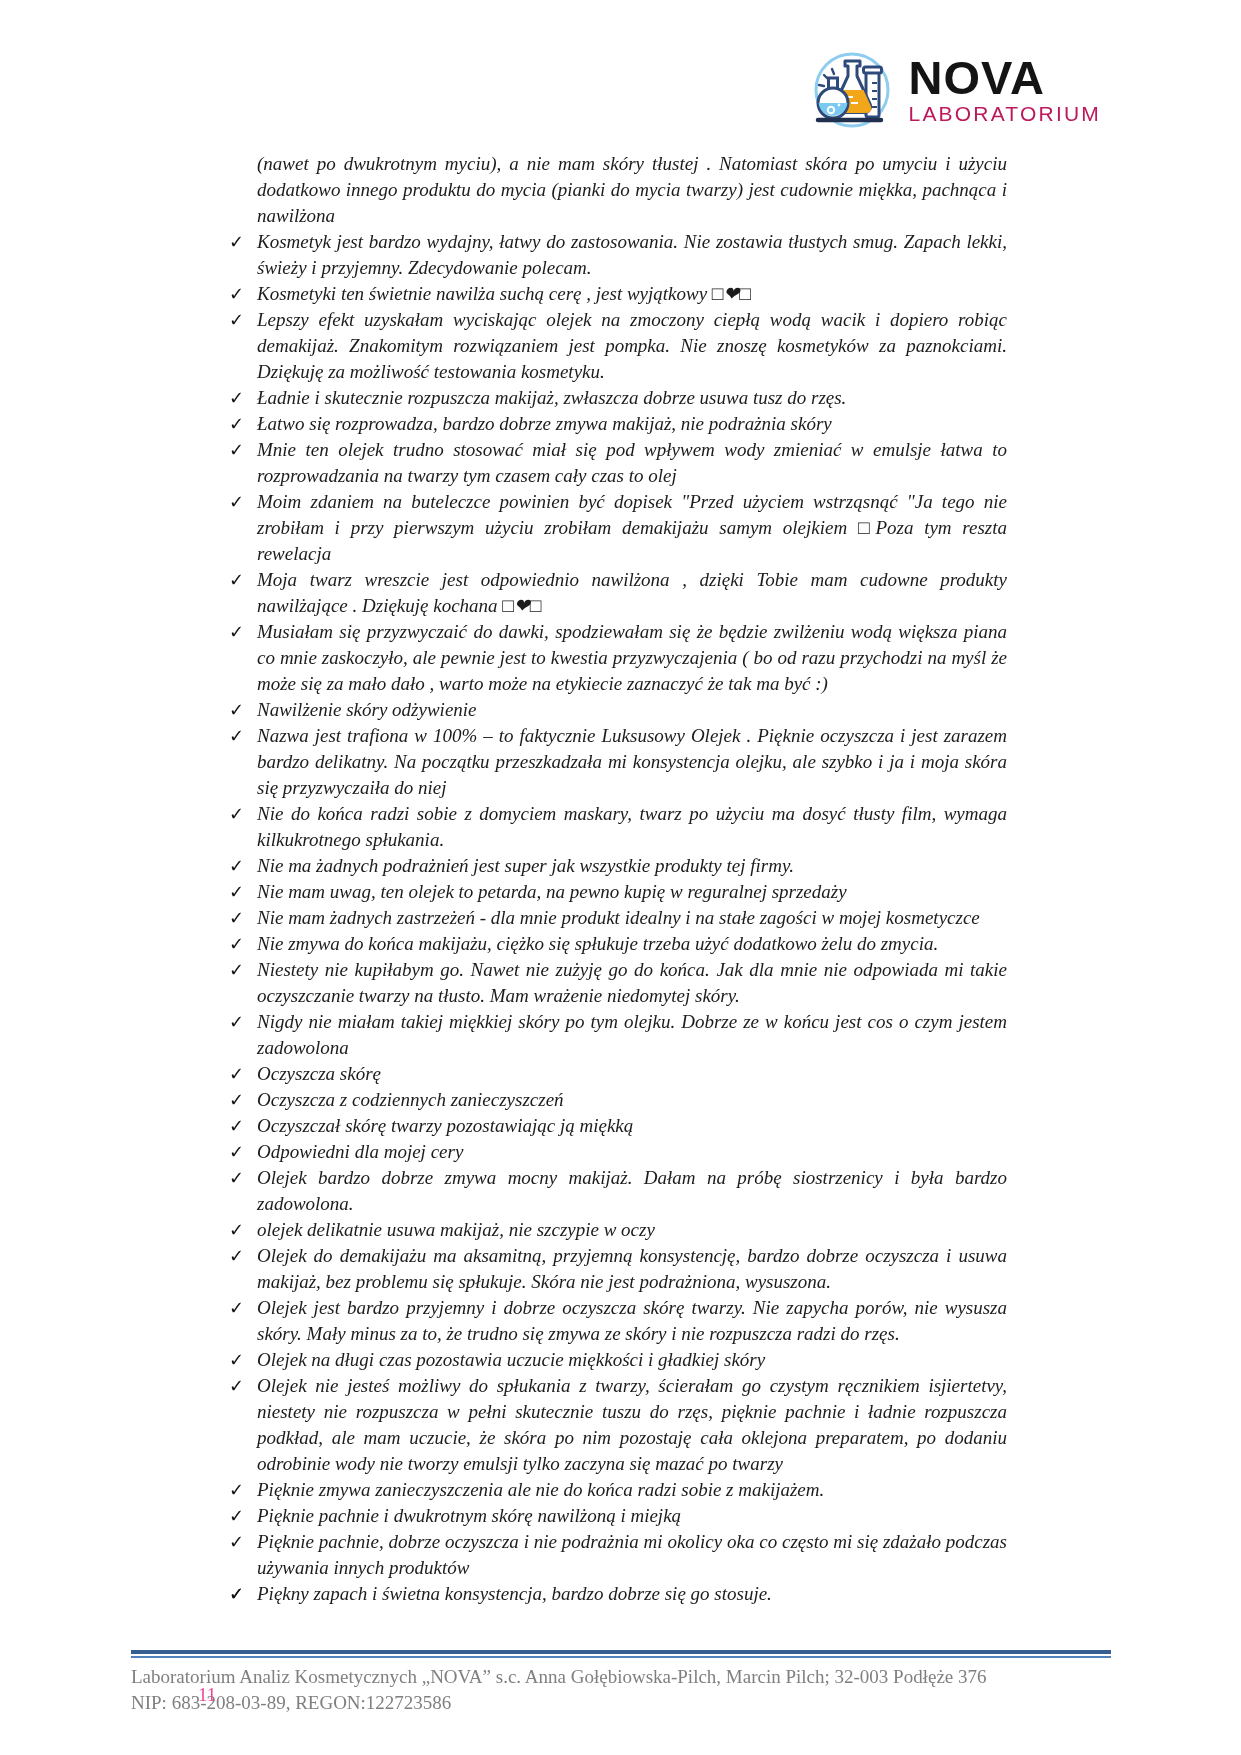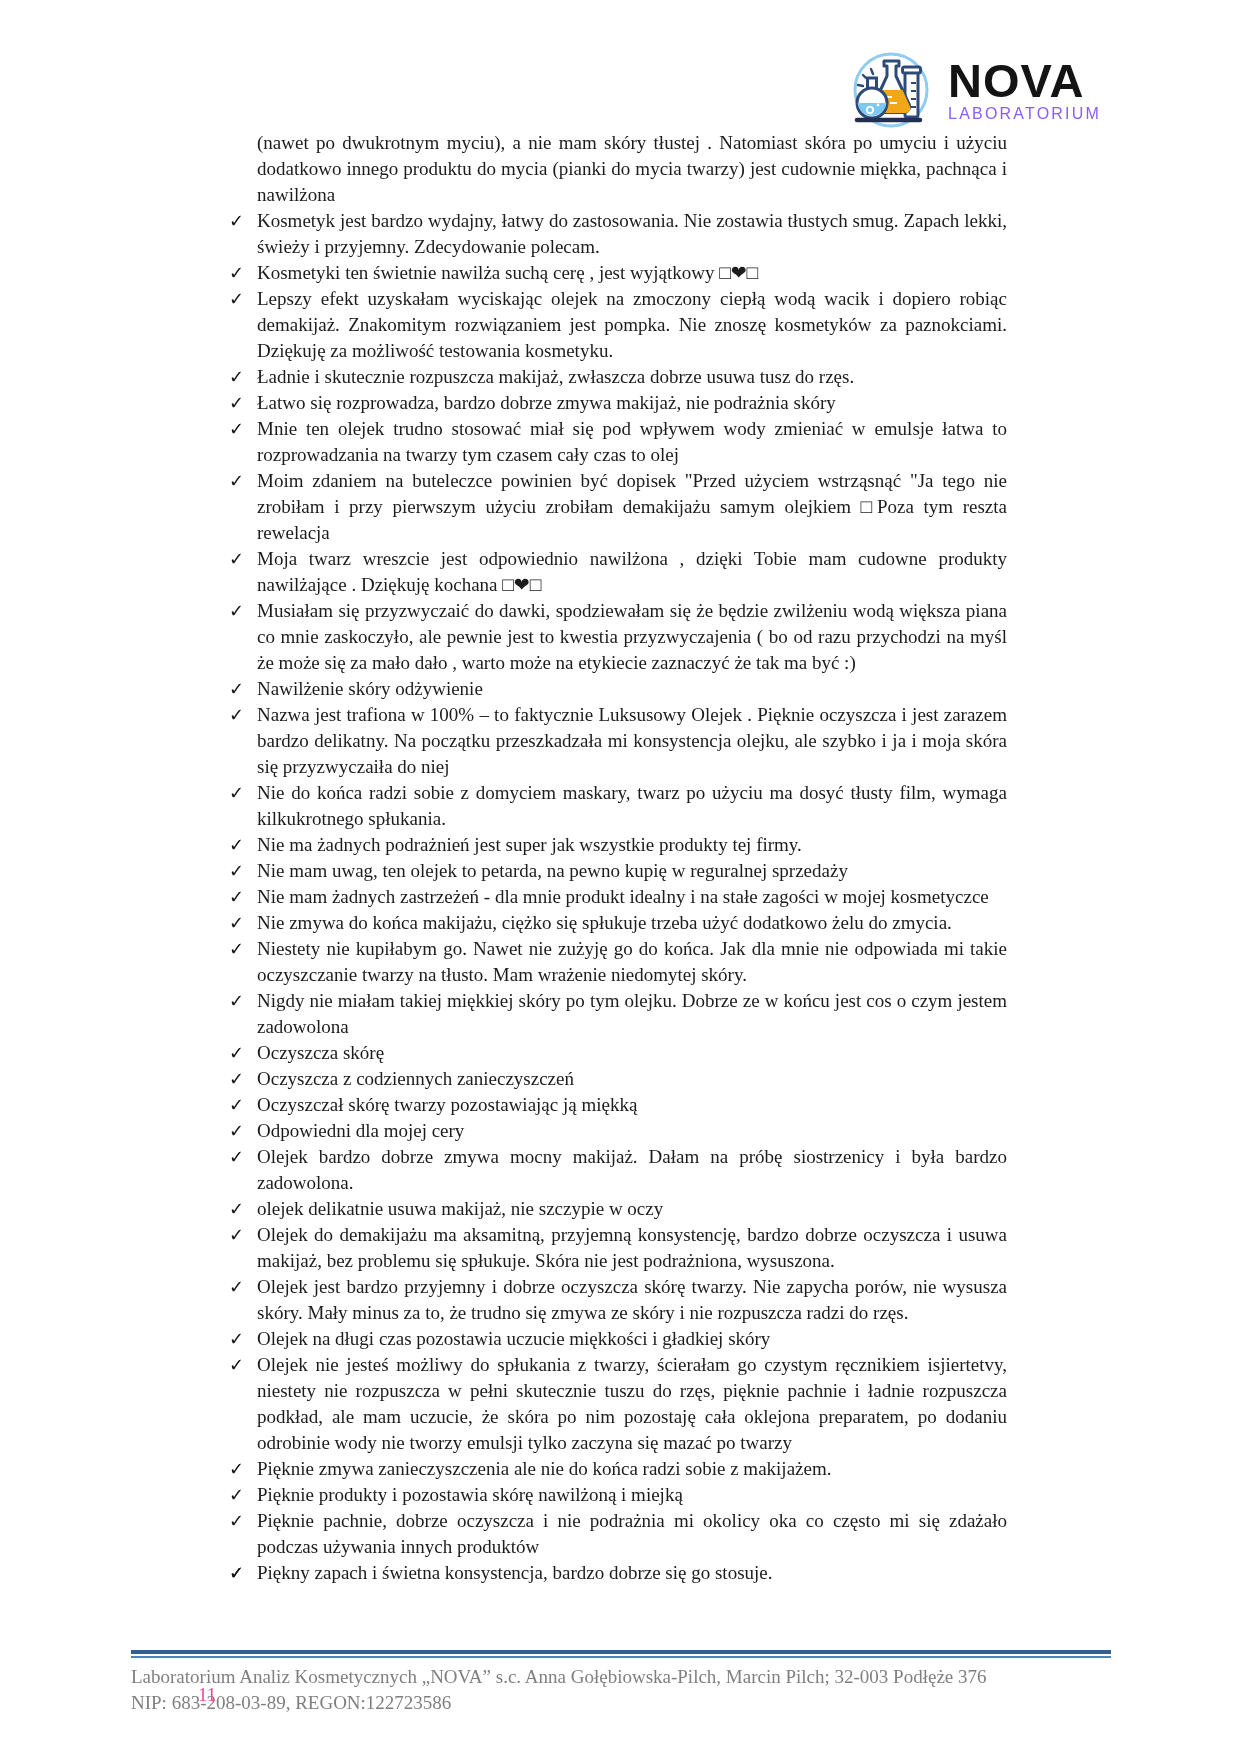--- a/index.html
+++ b/index.html
@@ -29,35 +29,36 @@
   .logo-name {
     font-family: "Liberation Sans", sans-serif;
     font-weight: bold;
     font-size: 47px;
     line-height: 46px;
     letter-spacing: 1px;
     color: #141414;
   }
   .logo-sub {
     font-family: "Liberation Sans", sans-serif;
-    font-size: 16px;
+    font-size: 21px;
     letter-spacing: 2.2px;
-    color: #8b5cf6;
+    color: #be185d;
     margin-top: 1px;
   }
 
   
   .content {
     position: absolute;
     left: 257px;
-    top: 130px;
+    top: 151px;
     width: 750px;
     font-size: 19px;
     line-height: 26px;
     text-align: justify;
+    font-style: italic;
   }
   .cont { text-align: justify; }
   .item { position: relative; text-align: justify; }
   .check {
     position: absolute;
     left: -28px;
     top: 0;
     font-family: "DejaVu Sans", sans-serif;
     font-size: 18px;
     color: #111;
@@ -276,21 +277,21 @@
           <span>Olejek nie jesteś możliwy do spłukania z twarzy, ścierałam go czystym ręcznikiem isjiertetvy, niestety nie rozpuszcza w pełni skutecznie tuszu do rzęs, pięknie pachnie i ładnie rozpuszcza podkład, ale mam uczucie, że skóra po nim pozostaję cała oklejona preparatem, po dodaniu odrobinie wody nie tworzy emulsji tylko zaczyna się mazać po twarzy</span>
         </div>
 
         <div class="item">
           <span class="check">✓</span>
           <span>Pięknie zmywa zanieczyszczenia ale nie do końca radzi sobie z makijażem.</span>
         </div>
 
         <div class="item">
           <span class="check">✓</span>
-          <span>Pięknie produkty i pozostawia skórę nawilżoną i miejką</span>
+          <span>Pięknie pachnie i dwukrotnym skórę nawilżoną i miejką</span>
         </div>
 
         <div class="item">
           <span class="check">✓</span>
           <span>Pięknie pachnie, dobrze oczyszcza i nie podrażnia mi okolicy oka co często mi się zdażało podczas używania innych produktów</span>
         </div>
 
         <div class="item">
           <span class="check">✓</span>
         </div>

